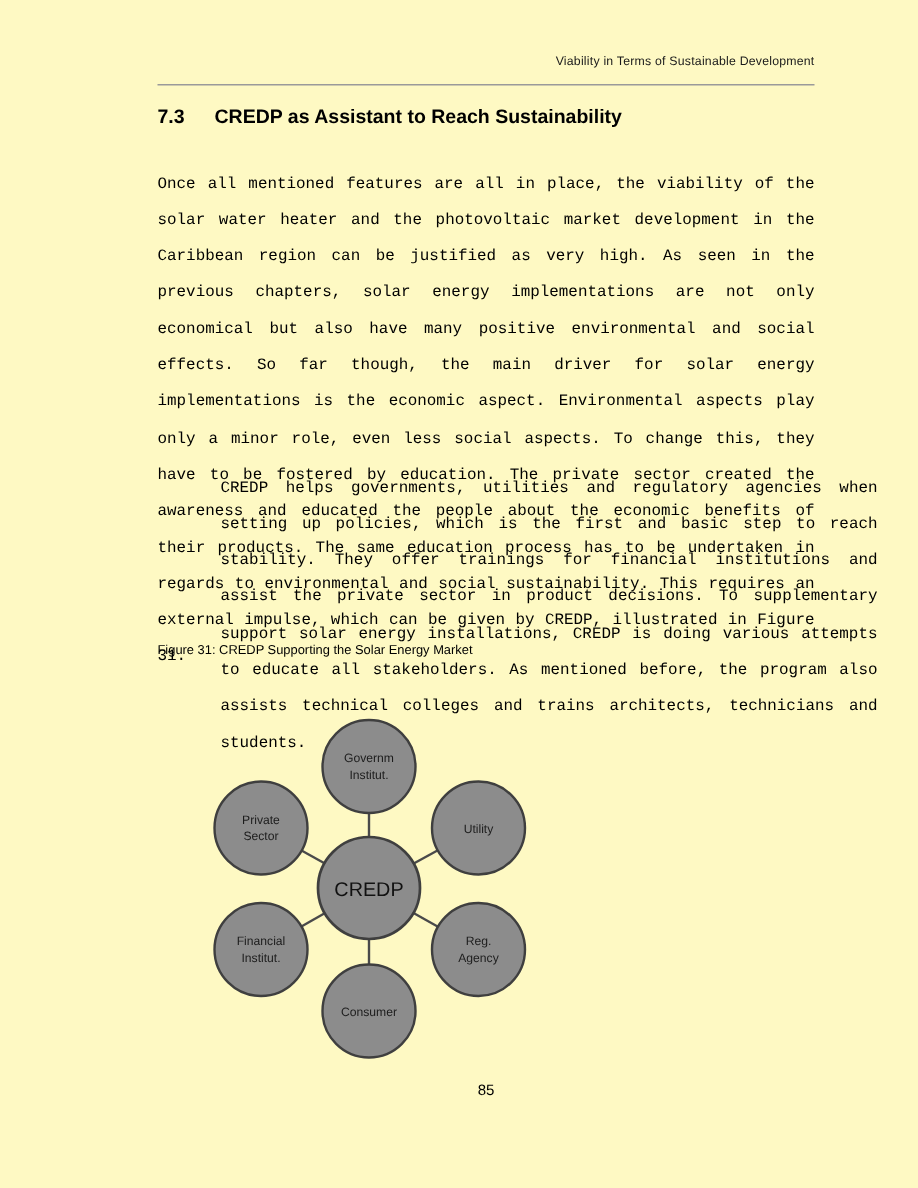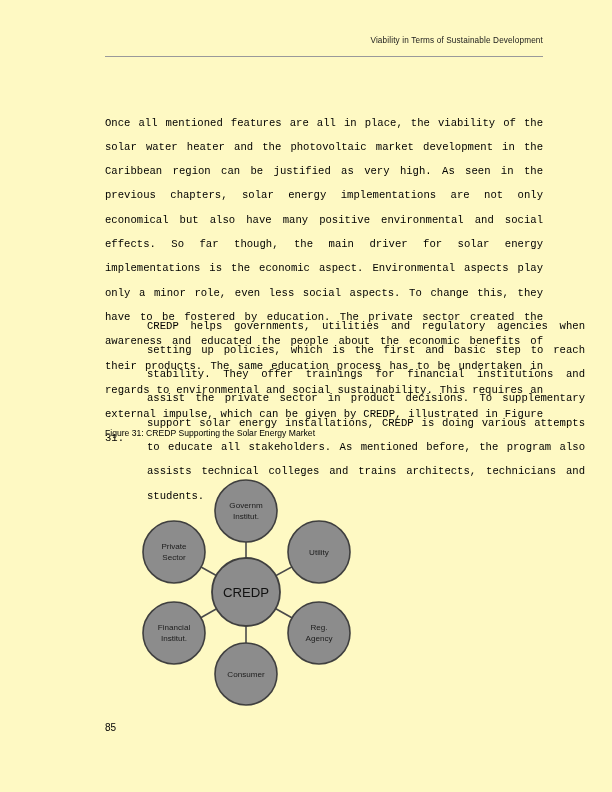--- a/index.html
+++ b/index.html
@@ -101,33 +101,36 @@
     font-size: 13.2px;
     fill: #111111;
   }
 
   
   .page-number {
     position: absolute;
     left: 105px;
     top: 722px;
     width: 438px;
-    text-align: left;
+    text-align: center;
     font-size: 10px;
     color: #000;
   }
 </style>
 </head>
 <body>
 
 <div class="page">
 
   <div class="header">Viability in Terms of Sustainable Development</div>
   <div class="header-rule"></div>
 
+  <div class="heading">
+    <span class="num">7.3</span><span>CREDP as Assistant to Reach Sustainability</span>
+  </div>
 
   <p class="para" id="para1">Once all mentioned features are all in place, the viability of the solar water heater and the photovoltaic market development in the Caribbean region can be justified as very high. As seen in the previous chapters, solar energy implementations are not only economical but also have many positive environmental and social effects. So far though, the main driver for solar energy implementations is the economic aspect. Environmental aspects play only a minor role, even less social aspects. To change this, they have to be fostered by education. The private sector created the awareness and educated the people about the economic benefits of their products. The same education process has to be undertaken in regards to environmental and social sustainability. This requires an external impulse, which can be given by CREDP, illustrated in Figure 31.</p>
   <p class="para" id="para2">CREDP helps governments, utilities and regulatory agencies when setting up policies, which is the first and basic step to reach stability. They offer trainings for financial institutions and assist the private sector in product decisions. To supplementary support solar energy installations, CREDP is doing various attempts to educate all stakeholders. As mentioned before, the program also assists technical colleges and trains architects, technicians and students.</p>
 
   <div class="caption">Figure 31: CREDP Supporting the Solar Energy Market</div>
 
   <div class="figure">
     <svg width="300" height="250" viewBox="0 0 300 250" xmlns="http://www.w3.org/2000/svg">
 
       <g stroke="#4a4a4a" stroke-width="1.6" fill="none">

